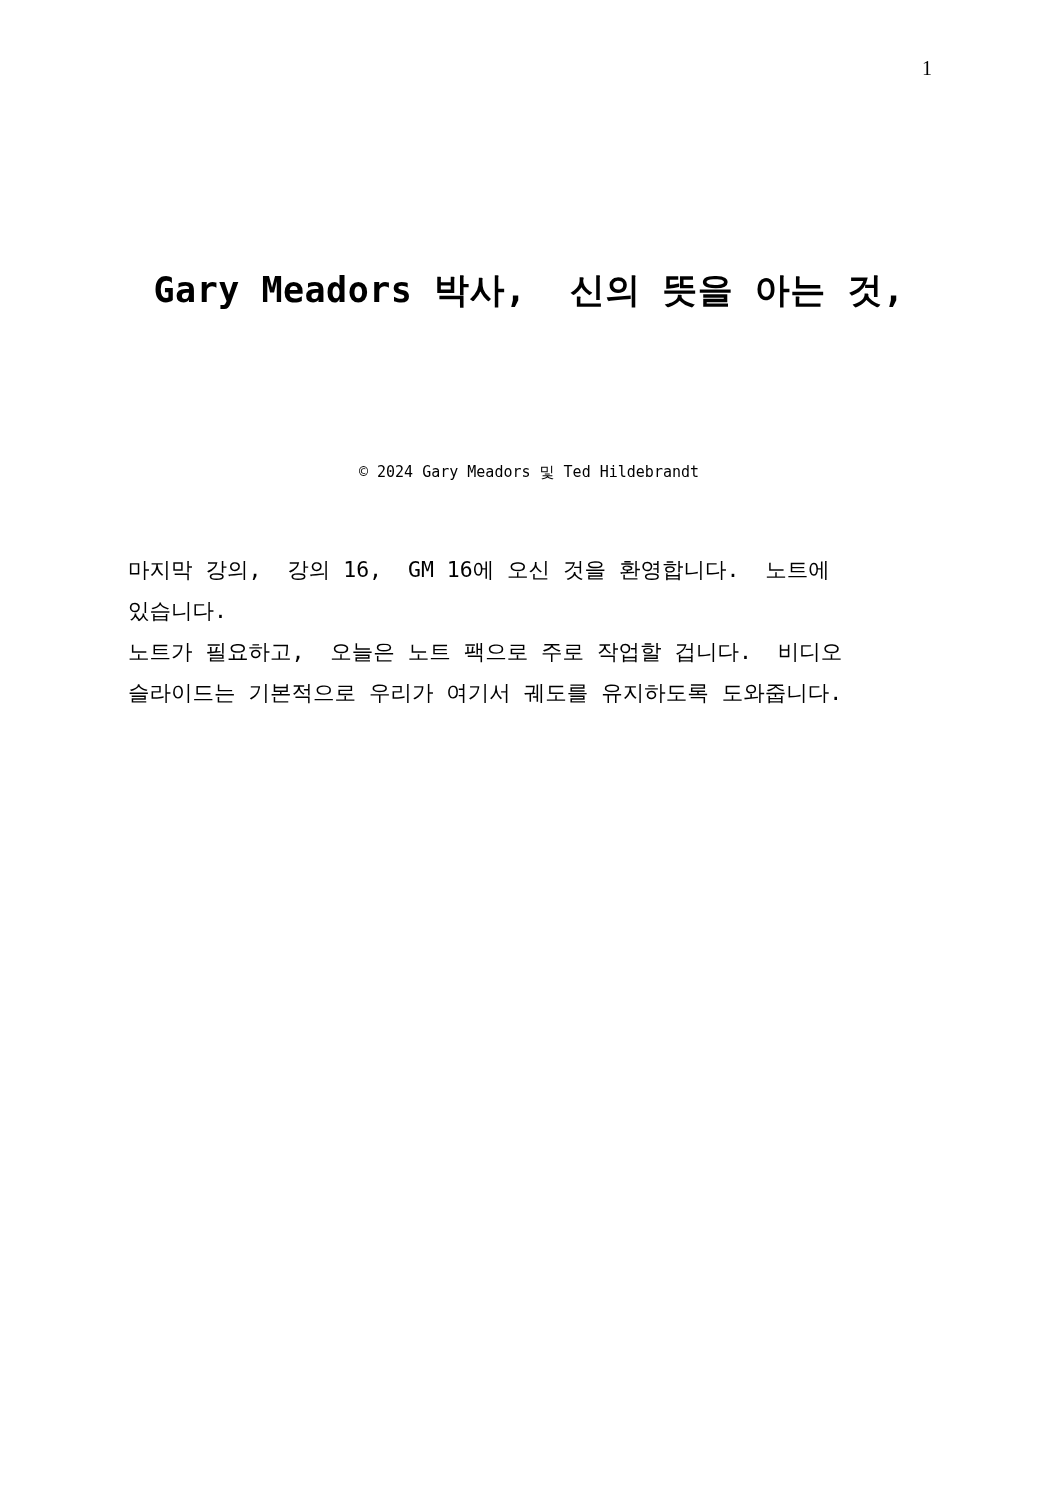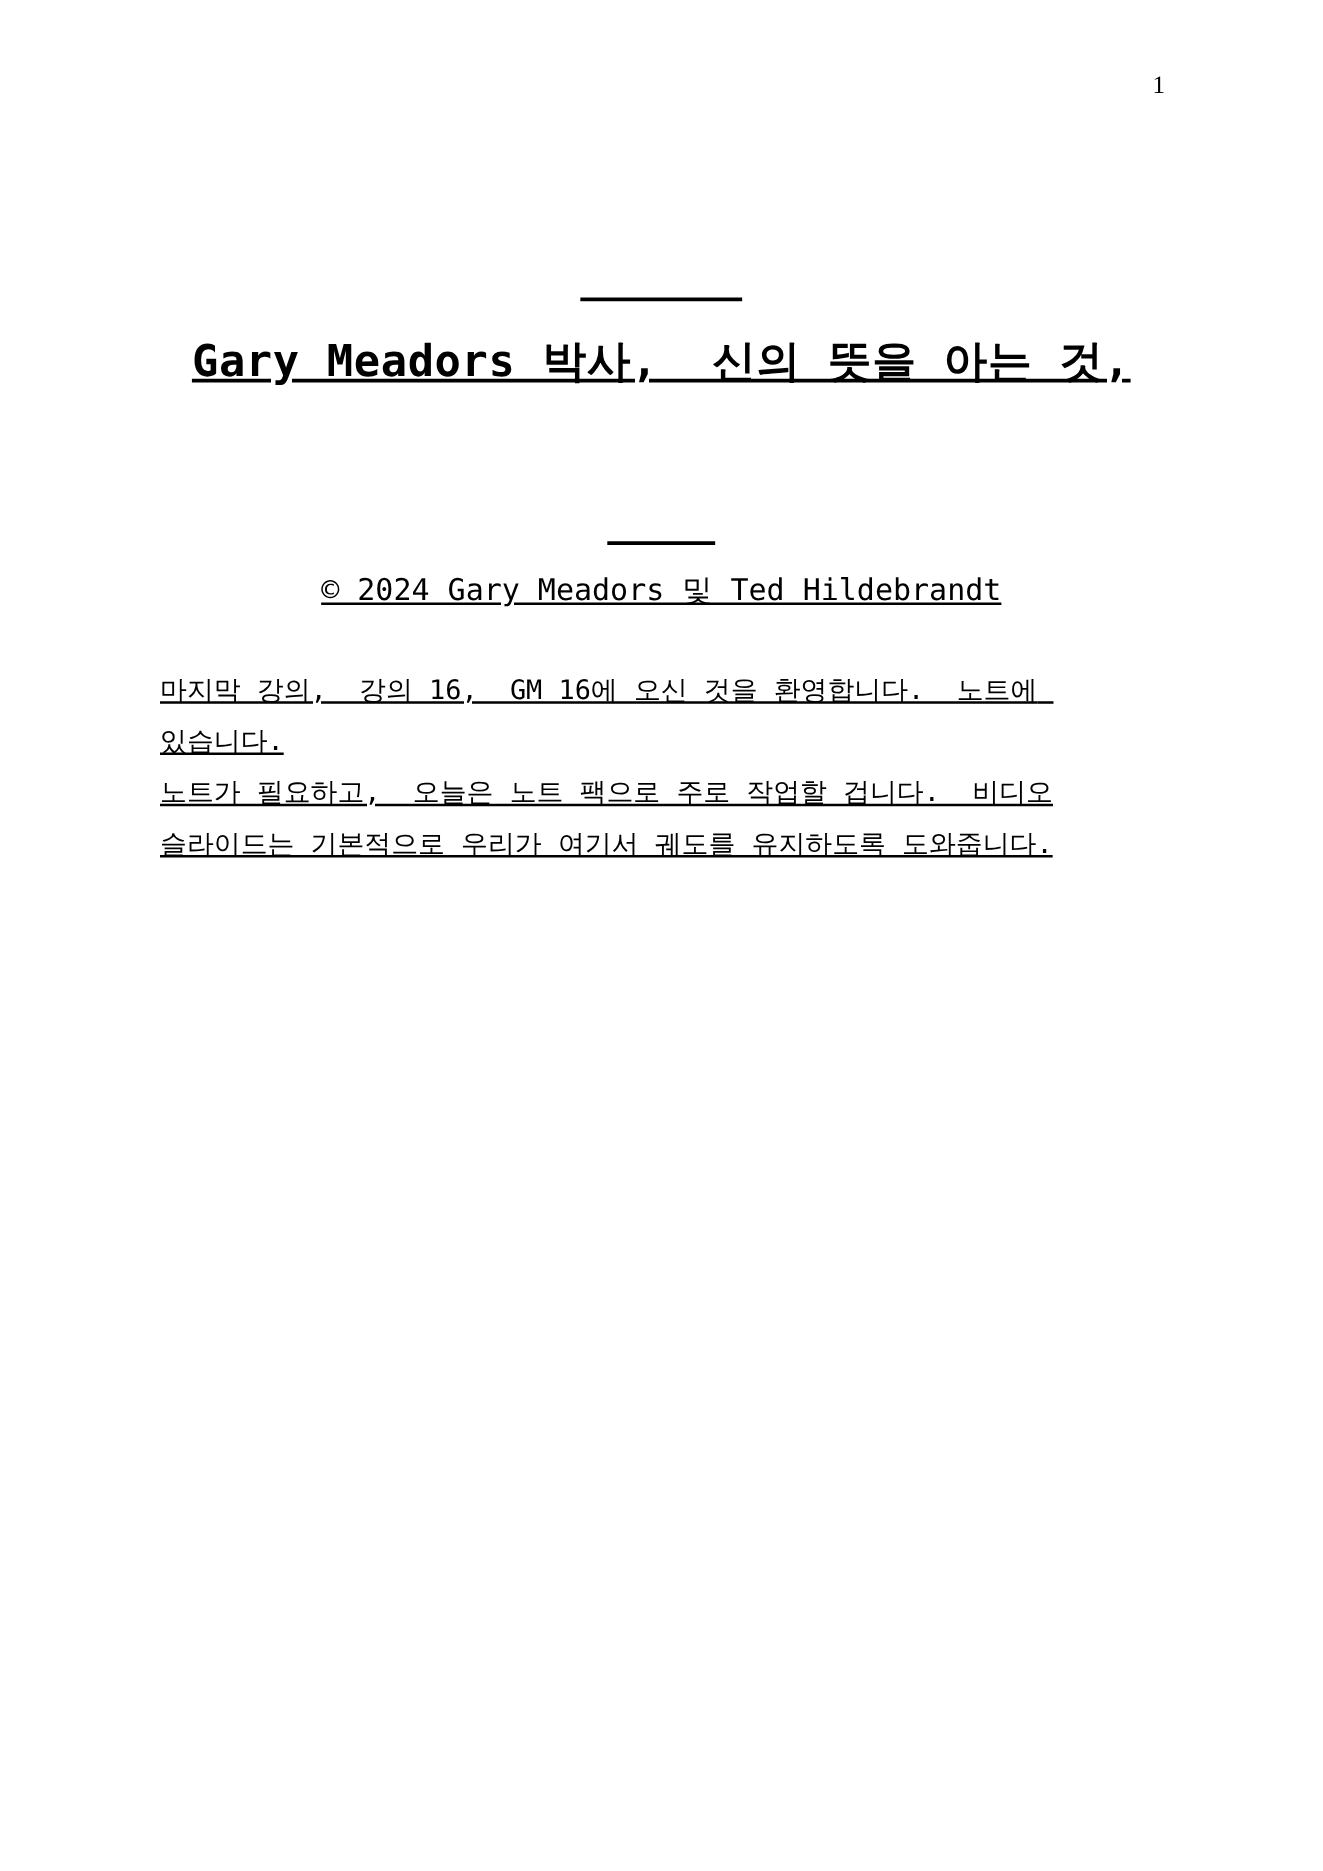--- a/index.html
+++ b/index.html
@@ -21,41 +21,39 @@
     position: absolute;
     top: 56px;
     right: 126px;
     font-size: 20px;
     line-height: 24px;
     font-family: "Liberation Serif", "DejaVu Serif", serif;
   }
   .title-block {
     padding-top: 128px;
     text-align: center;
-    text-decoration: underline;
   }
   .title {
     margin: 0;
     font-size: 35px;
     font-weight: bold;
     line-height: 65px;
     letter-spacing: 0.5px;
     white-space: pre-wrap;
   }
   .title-line { display: block; }
   .copyright {
     margin: 6px 0 0 0;
-    font-size: 24px;
+    font-size: 15px;
     font-weight: normal;
     line-height: 26px;
     white-space: pre-wrap;
   }
   .body-text {
-    margin: 47px 124px 0 128px;
-    text-decoration: underline;
+    margin: 64px 124px 0 128px;
   }
   .para {
     margin: 0 0 21px 0;
     font-size: 21.5px;
     line-height: 41px;
     white-space: pre-wrap;
     word-break: keep-all;
     text-align: left;
   }
 </style>

